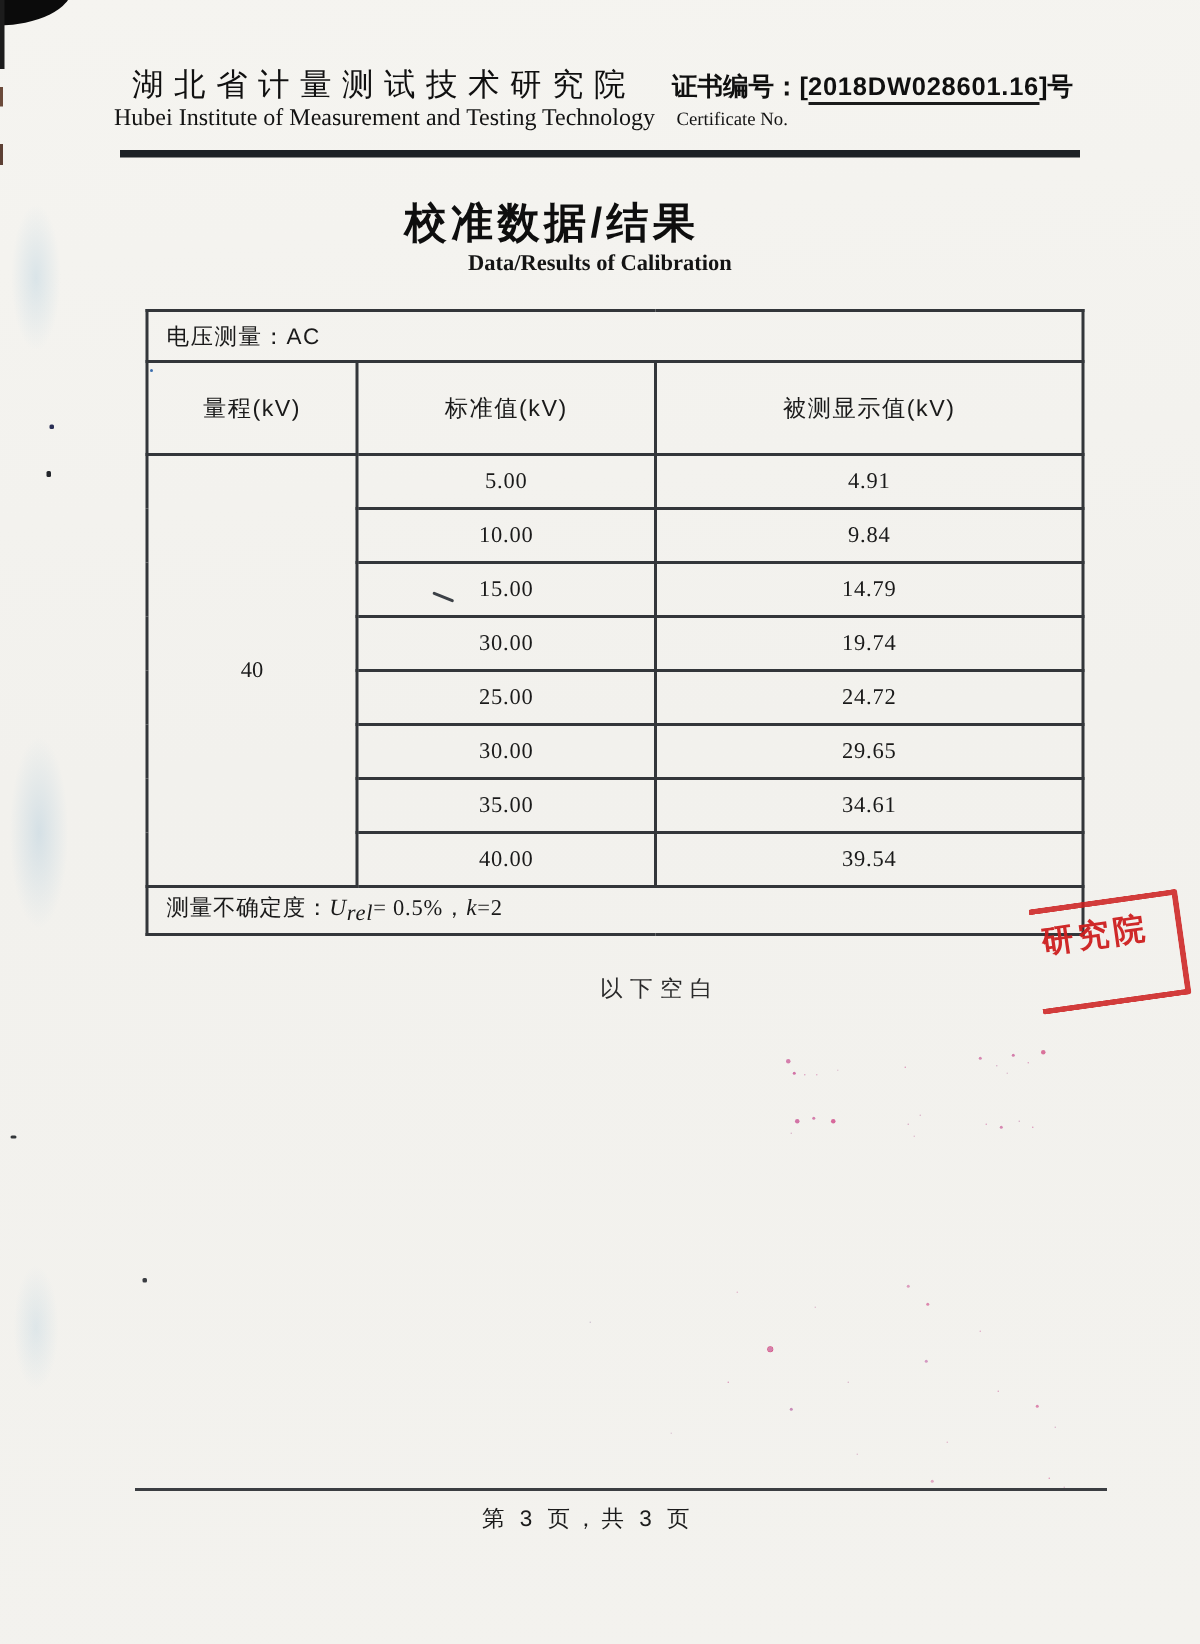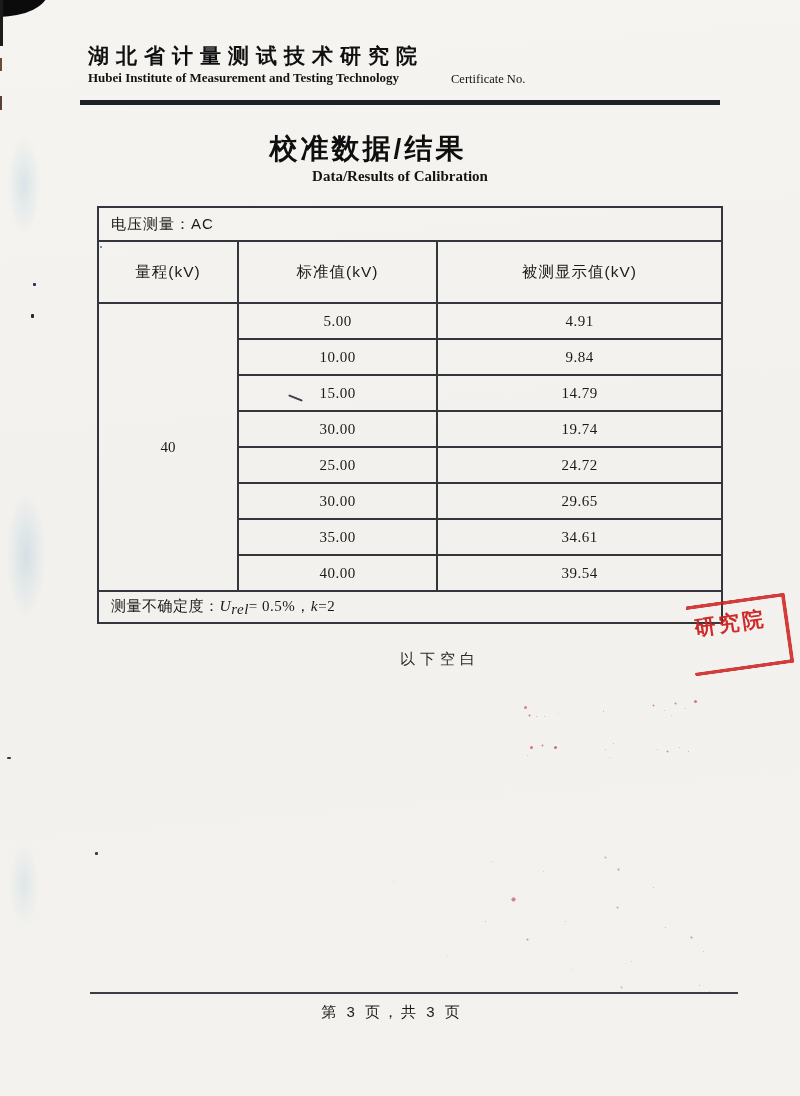--- a/index.html
+++ b/index.html
@@ -2,22 +2,22 @@
 <html><head>
 <meta charset="utf-8">
 <style>
   html,body{margin:0;padding:0;background:#e8e7e3;}
   .page{
     position:relative;width:800px;height:1096px;overflow:hidden;
     background:linear-gradient(175deg,#f5f4f0 0%,#f2f1ed 45%,#f3f2ee 100%);
     font-family:"Liberation Sans","DejaVu Sans",sans-serif;color:#1e1e1e;
   }
   
-  .inst-cn{position:absolute;left:88px;top:42px;font-size:21px;font-weight:bold;letter-spacing:7px;color:#101010;white-space:nowrap;}
-  .inst-en{position:absolute;left:88px;top:70px;font-family:"Liberation Serif","DejaVu Serif",serif;font-weight:bold;font-size:13px;color:#131313;}
+  .inst-cn{position:absolute;left:88px;top:42px;font-size:21px;font-weight:normal;letter-spacing:7px;color:#101010;white-space:nowrap;}
+  .inst-en{position:absolute;left:76px;top:70px;font-family:"Liberation Serif","DejaVu Serif",serif;font-weight:normal;font-size:16px;color:#131313;}
   .cert-line{position:absolute;left:448px;top:46px;font-size:17px;font-weight:bold;color:#101010;white-space:nowrap;}
   .cert-num{font-family:"Liberation Sans",sans-serif;border-bottom:2px solid #1b1b1b;padding-bottom:1px;letter-spacing:0.5px;}
   .cert-en{position:absolute;left:451px;top:72px;font-family:"Liberation Serif","DejaVu Serif",serif;font-size:12.5px;color:#131313;}
   .head-rule{position:absolute;left:80px;top:100px;width:640px;height:5px;background:#1d2125;}
   
   .doc-title{position:absolute;left:0;top:130px;width:736px;text-align:center;font-size:28px;font-weight:bold;letter-spacing:3px;color:#0e0e0e;}
   .doc-subtitle{position:absolute;left:0;top:168px;width:800px;text-align:center;font-family:"Liberation Serif","DejaVu Serif",serif;font-weight:bold;font-size:15px;color:#141414;}
   
   .cal-table{position:absolute;left:97px;top:206px;width:624px;border-collapse:collapse;table-layout:fixed;border-radius:19px;}
   .cal-table td{border:2px solid #33363a;text-align:center;vertical-align:middle;padding:0;color:#1a1a1a;}
@@ -97,20 +97,21 @@
   <div class="dot dot-2"></div>
   <div class="dot dot-3"></div>
   <div class="dot dot-4"></div>
   <div class="dot dot-5"></div>
   <div class="pen-tick"></div>
   <div class="speckle speck-f1"></div>
   <div class="speckle speck-f2"></div>
 
   <div class="inst-cn">湖北省计量测试技术研究院</div>
   <div class="inst-en">Hubei Institute of Measurement and Testing Technology</div>
+  <div class="cert-line"><span>证书编号：</span><span>[</span><span class="cert-num">2018DW028601.16</span><span>]</span><span>号</span></div>
   <div class="cert-en">Certificate No.</div>
   <div class="head-rule"></div>
 
   <div class="doc-title">校准数据/结果</div>
   <div class="doc-subtitle">Data/Results of Calibration</div>
 
   <table class="cal-table">
     <colgroup>
         <col class="col-range">
         <col class="col-std">

